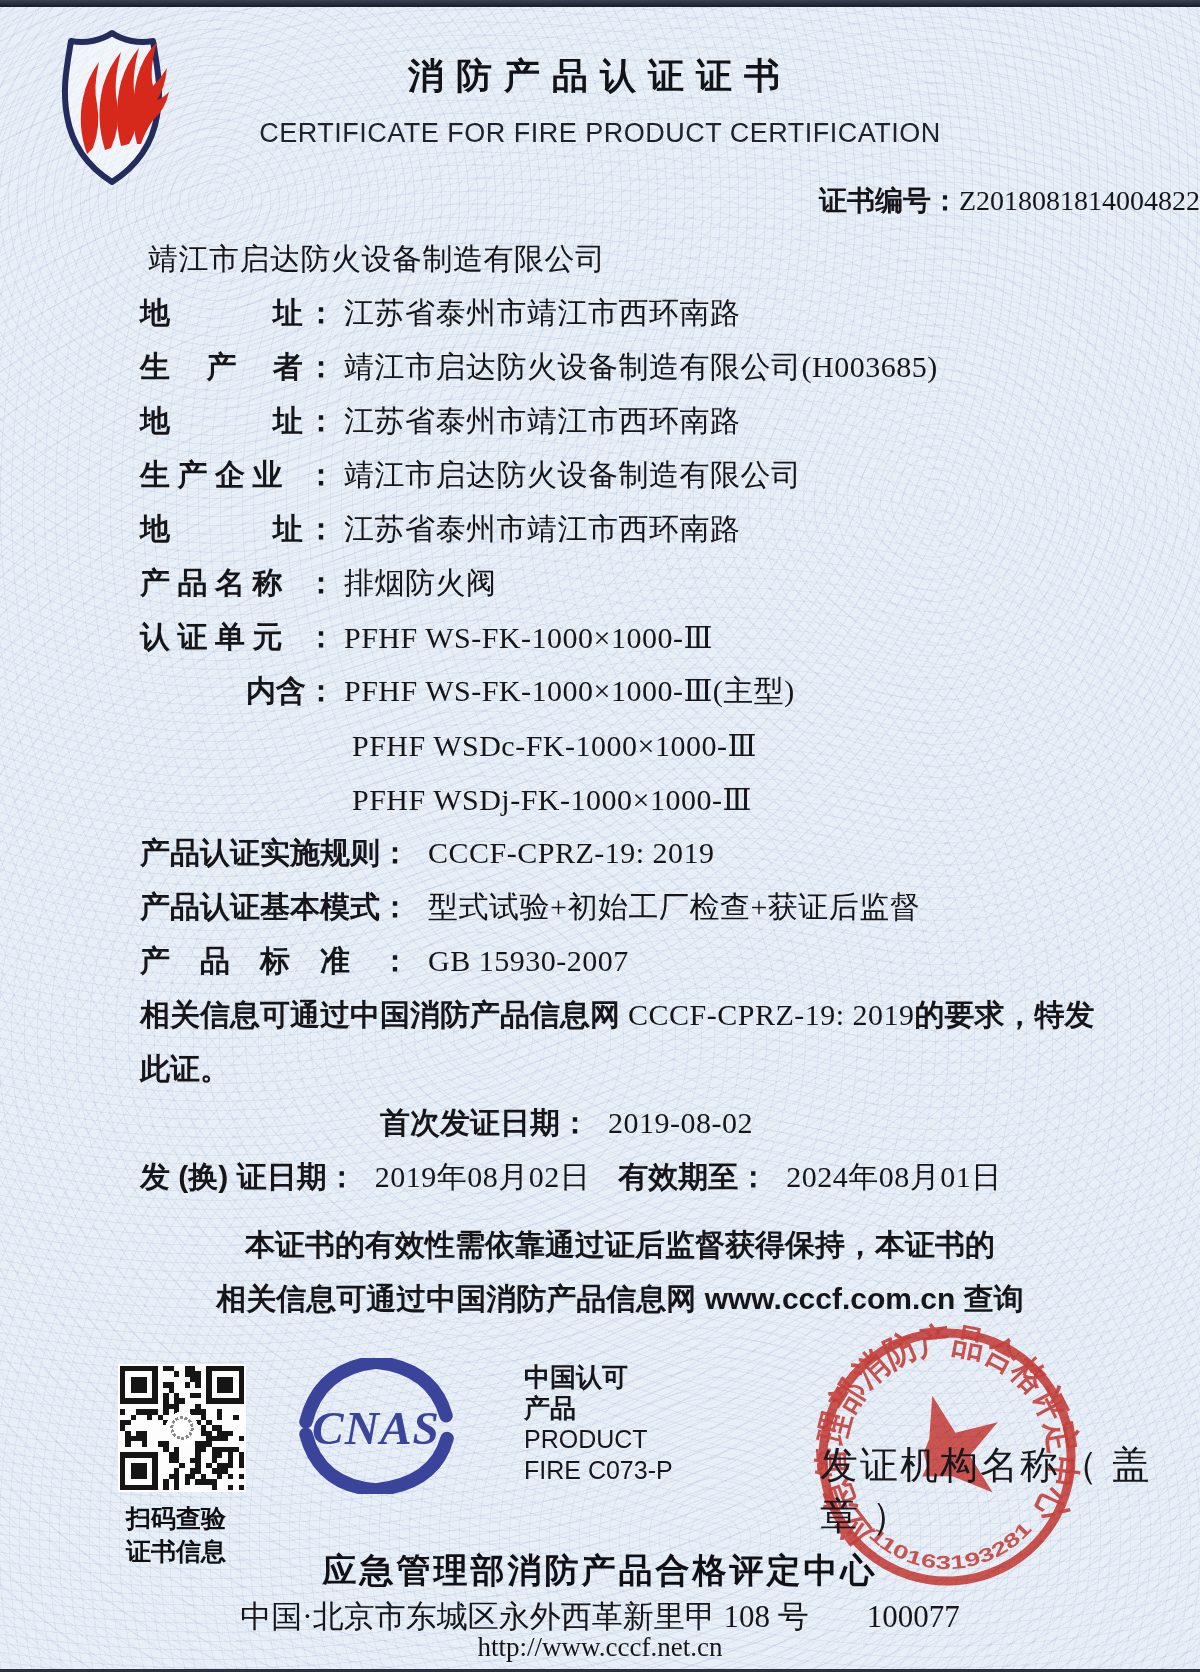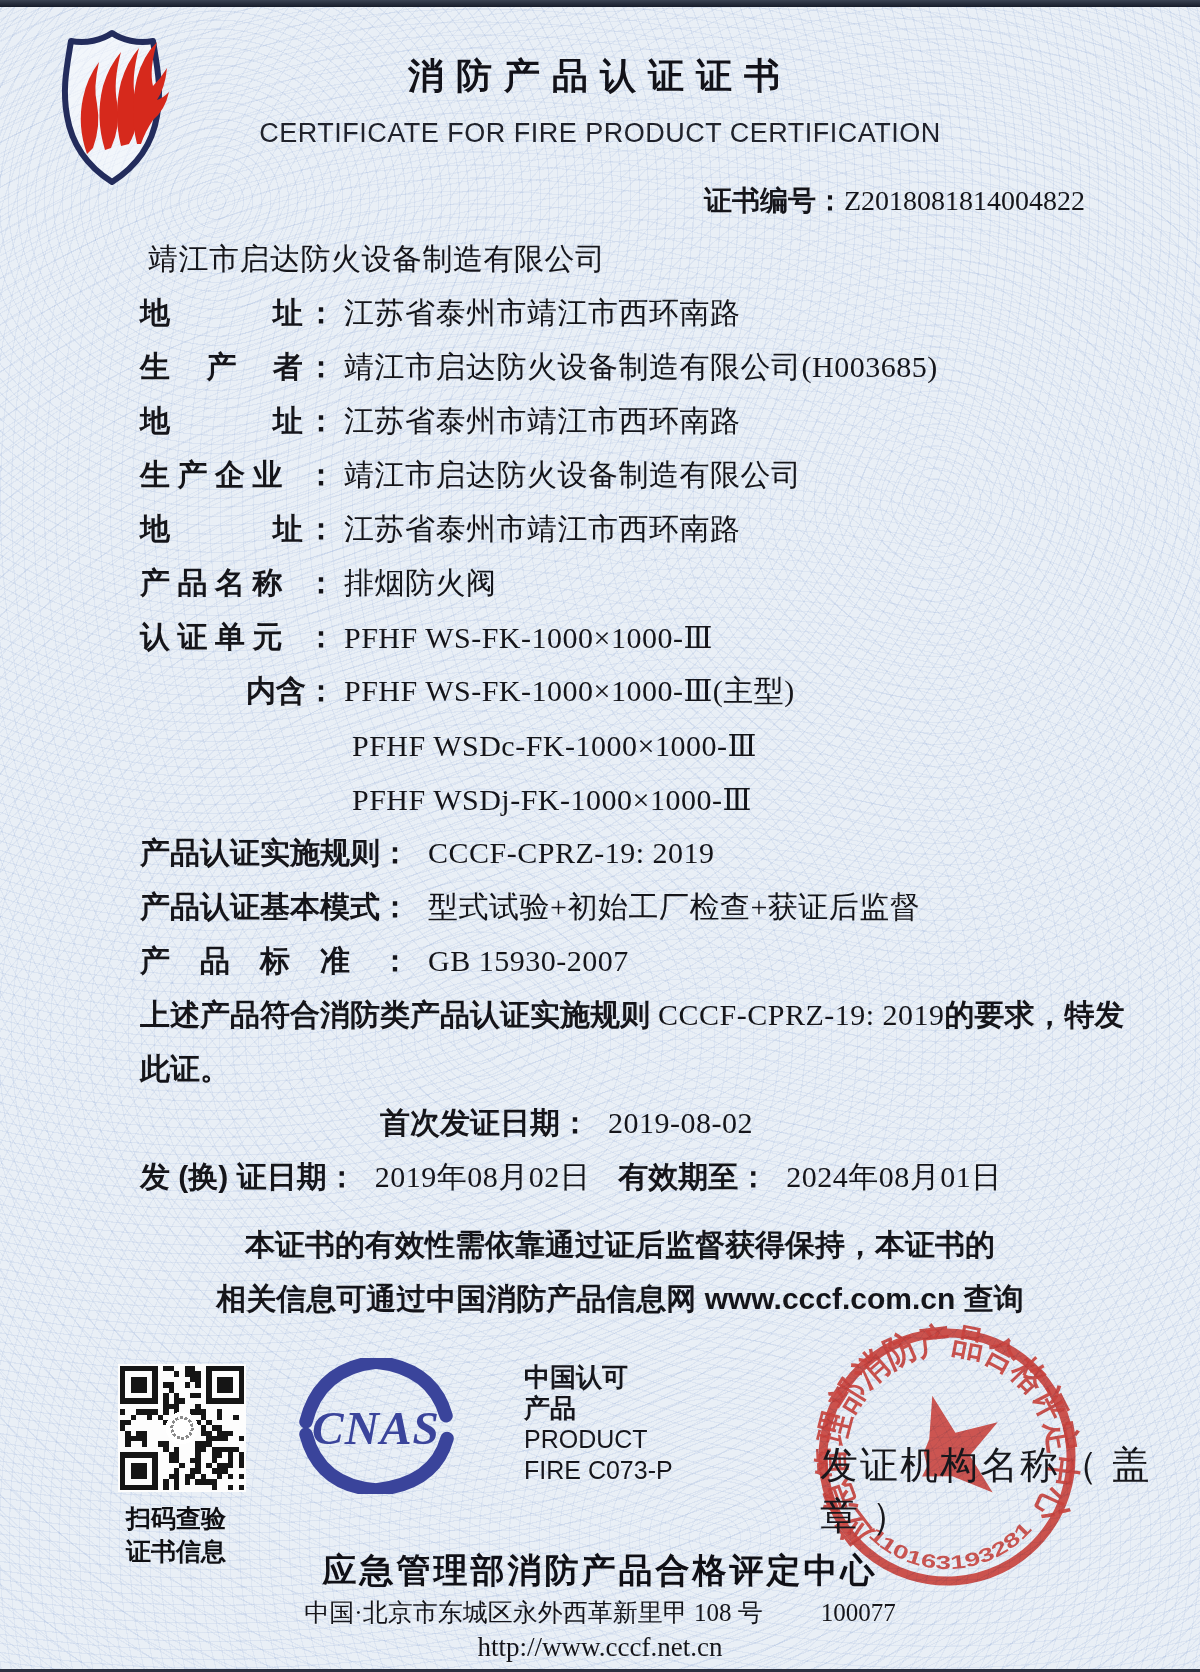--- a/index.html
+++ b/index.html
@@ -20,21 +20,21 @@
           background:linear-gradient(#3a4252,#161c2a);}
   .bottombar{position:absolute;left:0;bottom:0;width:100%;height:3px;background:#2c3140;}
 
   .logo{position:absolute;left:50px;top:26px;width:125px;height:165px;}
 
   .title{position:absolute;left:0;top:52px;width:100%;text-align:center;
          font-size:36px;font-weight:bold;letter-spacing:12px;color:#121219;}
   .subtitle{position:absolute;left:0;top:118px;width:100%;text-align:center;
             font-size:27px;letter-spacing:.5px;color:#20222b;}
   .certno{position:absolute;left:0;top:182px;width:100%;text-align:right;
-          padding-right:115px;box-sizing:border-box;font-size:28px;
+          box-sizing:border-box;font-size:28px;
           font-family:"Liberation Serif","DejaVu Serif",serif;}
   .certno .cl{font-weight:bold;font-family:"Liberation Sans","DejaVu Sans",sans-serif;}
 
   .rows{position:absolute;left:140px;top:232px;width:1010px;}
   .row{height:54px;display:flex;align-items:center;white-space:nowrap;}
   .lbl{display:inline-block;width:196px;font-size:30px;font-weight:bold;
        text-align:justify;text-align-last:justify;flex:0 0 auto;}
   .lbl-inner{text-align-last:right;}
   .lbl-wide{font-size:30px;font-weight:bold;margin-right:10px;flex:0 0 auto;}
   .val{font-size:30px;font-family:"Liberation Serif","DejaVu Serif",serif;
@@ -57,21 +57,21 @@
   .cnas-text .b{font-size:26px;font-weight:bold;}
   .cnas-text .r{font-size:25px;}
 
   .stamp{position:absolute;left:812px;top:1322px;width:270px;height:270px;
          transform:rotate(-4deg);mix-blend-mode:multiply;opacity:.93;}
   .stamp-overlay{position:absolute;left:820px;top:1440px;z-index:5;font-size:38px;
      font-family:Liberation Serif, serif;letter-spacing:2px;color:#17171c;}
 
   .org{position:absolute;left:0;top:1548px;width:100%;text-align:center;
        font-size:34px;font-weight:bold;letter-spacing:3px;color:#101016;}
-  .addr{position:absolute;left:0;top:1596px;width:100%;text-align:center;font-size:25px;
+  .addr{position:absolute;left:0;top:1596px;width:100%;text-align:center;font-size:31px;
         font-family:"Liberation Serif","DejaVu Serif",serif;}
   .addr .pc{margin-left:58px;}
   .site{position:absolute;left:0;top:1632px;width:100%;text-align:center;font-size:27px;
         font-family:"Liberation Serif","DejaVu Serif",serif;}
 </style>
 </head>
 <body>
 
 <div class="page">
   <div class="topbar"></div>
@@ -144,21 +144,21 @@
     <div class="row">
         <span class="lbl-wide">产品认证基本模式：</span>
         <span class="val">型式试验+初始工厂检查+获证后监督</span>
       </div>
     <div class="row">
         <span class="lbl-wide">产　品　标　准　：</span>
         <span class="val">GB 15930-2007</span>
       </div>
 
     <div class="row">
-        <span class="st">上述产品符合消防类产品认证实施规则</span>
+        <span class="st">相关信息可通过中国消防产品信息网</span>
         <span class="val">CCCF-CPRZ-19: 2019</span>
         <span class="st">的要求，特发</span>
       </div>
     <div class="row">
         <span class="st">此证。</span>
       </div>
 
     <div class="row first-date">
         <span class="lbl-wide">首次发证日期：</span>
         <span class="val">2019-08-02</span>

